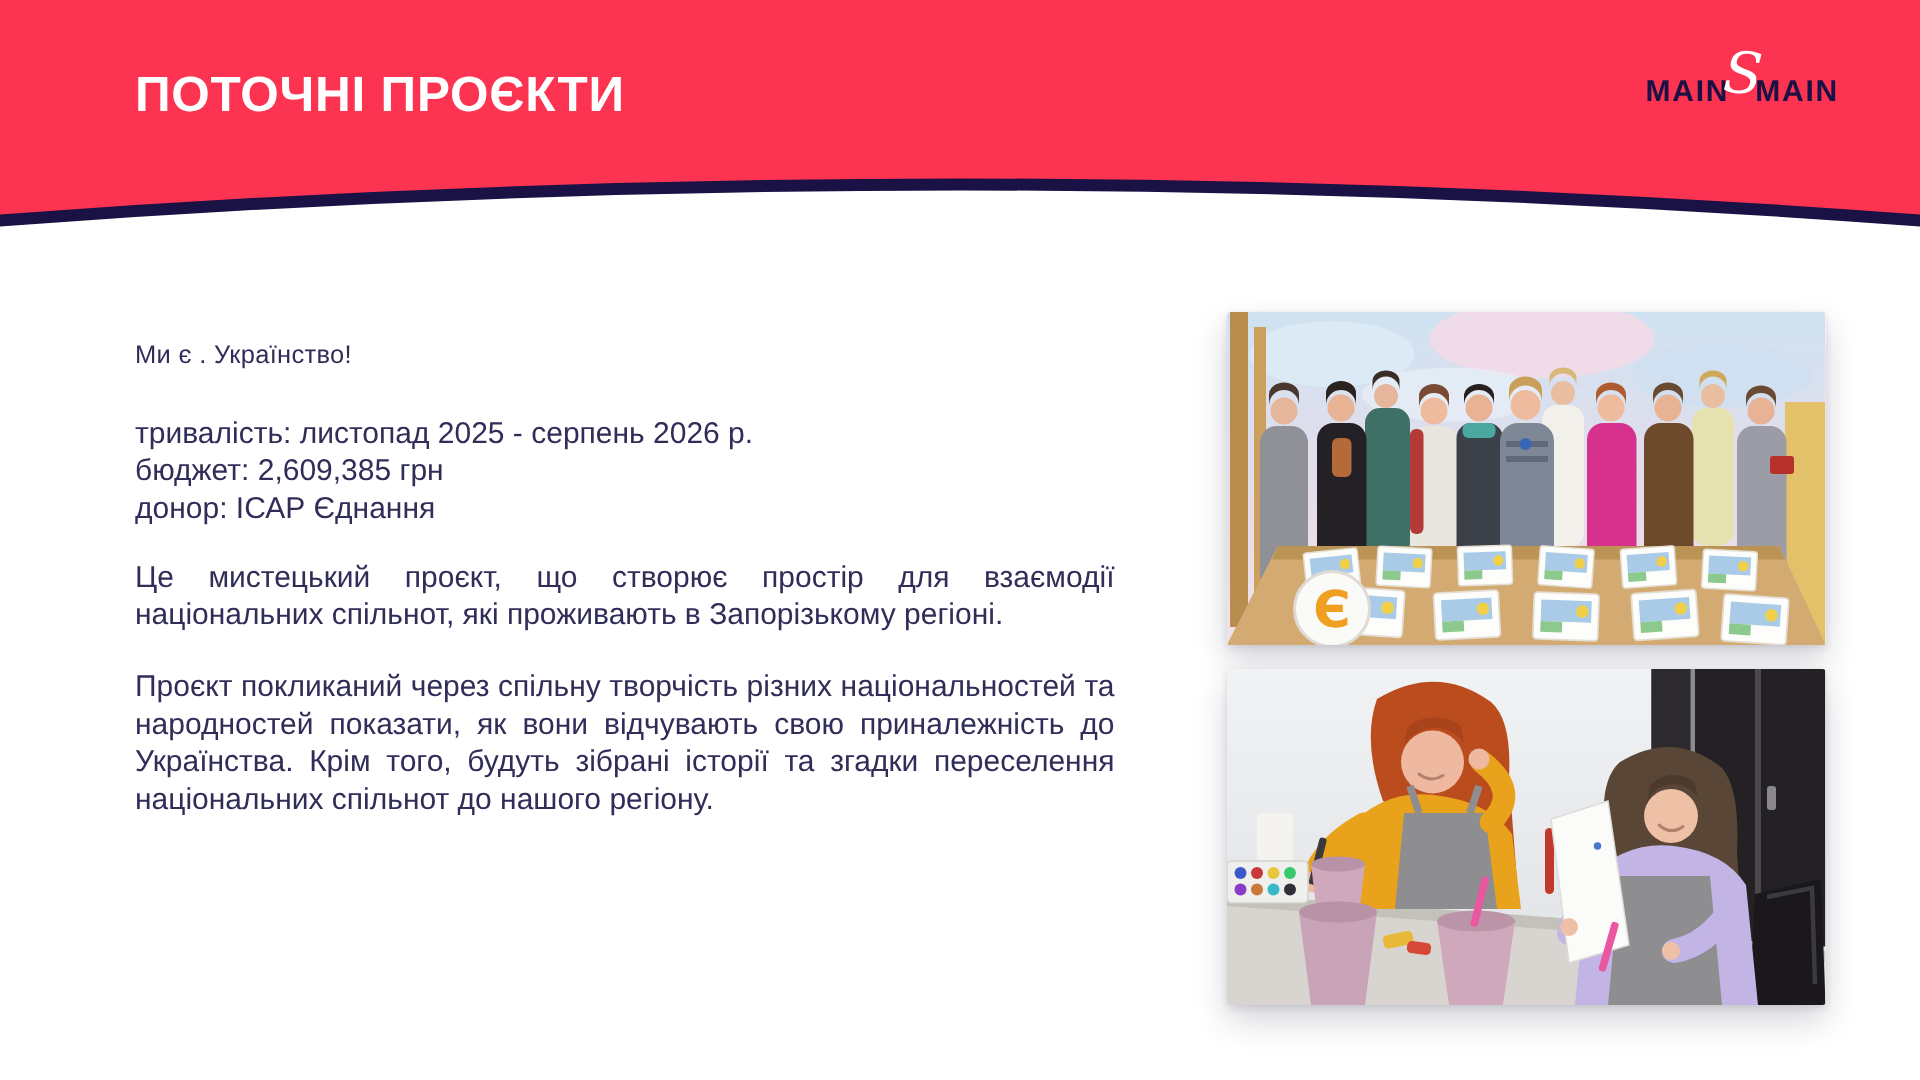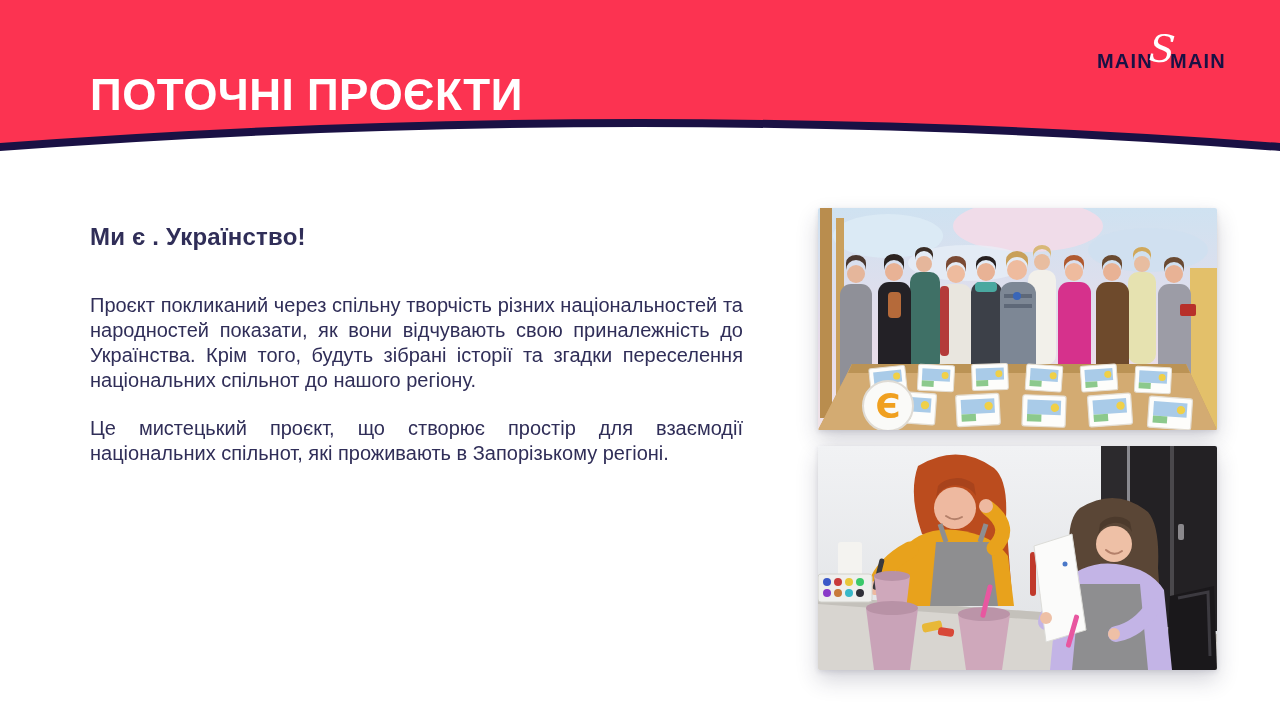--- a/index.html
+++ b/index.html
@@ -7,41 +7,41 @@
   body { font-family:"Liberation Sans","DejaVu Sans",sans-serif; }
   .slide {
     position:relative; width:1280px; height:720px;
     background:#ffffff; overflow:hidden;
   }
   
   .header { position:absolute; top:0; left:0; width:1280px; height:170px; }
   .header-bg { position:absolute; top:0; left:0; display:block; }
   .page-title {
     position:absolute; left:90px; top:44px;
-    font-size:44px; font-weight:800; letter-spacing:0.5px;
-    color:#ffffff; white-space:nowrap;margin-top:26px;
+    font-size:33px; font-weight:800; letter-spacing:0.5px;
+    color:#ffffff; white-space:nowrap;
   }
   .logo {
     position:absolute; right:54px; top:50px;
     display:flex; align-items:flex-start;
     color:#1A1144; font-weight:800; font-size:20px; letter-spacing:1.2px;
     white-space:nowrap;
   }
   .logo-s {
     display:inline-block; color:#ffffff;
     font-family:"DejaVu Serif","Liberation Serif",serif;
     font-style:italic; font-weight:400; font-size:38px; line-height:0;
     margin:0 -6px 0 -4px; transform:translateY(-1px) rotate(4deg);
   }
   
   .text-col {
     position:absolute; left:90px; top:224px; width:653px;
     color:#302E58; font-size:20px; line-height:25px;
   }
-  .project-title { font-size:24px; font-weight:700; margin-bottom:44px; letter-spacing:0.2px; }
+  .project-title { font-size:17px; font-weight:400; margin-bottom:28px; letter-spacing:0.2px; }
   .details p { margin:0; }
   .para { margin-top:21px; text-align:justify; }
   .para + .para { margin-top:23px; }
   
   .photo {
     position:absolute; left:818px; width:399px;
     background:#fff; border-radius:2px; overflow:hidden;
     box-shadow:0 10px 22px rgba(40,40,70,.20), 0 2px 5px rgba(40,40,70,.12);
   }
   .photo-top { top:208px; height:222px; }
@@ -61,22 +61,27 @@
     <h1 class="page-title">ПОТОЧНІ ПРОЄКТИ</h1>
     <div class="logo">
       <span>MAIN</span>
       <span class="logo-s">S</span>
       <span>MAIN</span>
     </div>
   </header>
 
   <main class="text-col">
     <h2 class="project-title">Ми є . Українство!</h2>
+    <div class="details">
+      <p>тривалість: листопад 2025 - серпень 2026 р.</p>
+      <p>бюджет: 2,609,385 грн</p>
+      <p>донор: ІСАР Єднання</p>
+    </div>
+    <p class="para">Це мистецький проєкт, що створює простір для взаємодії національних спільнот, які проживають в Запорізькому регіоні.</p>
     <p class="para">Проєкт покликаний через спільну творчість різних національностей та народностей показати, як вони відчувають свою приналежність до Українства. Крім того, будуть зібрані історії та згадки переселення національних спільнот до нашого регіону.</p>
-    <p class="para">Це мистецький проєкт, що створює простір для взаємодії національних спільнот, які проживають в Запорізькому регіоні.</p>
   </main>
 
   <figure class="photo photo-top">
     <svg viewBox="0 0 399 222" preserveAspectRatio="none" aria-hidden="true">
       <defs>
         <linearGradient id="mural" x1="0" y1="0" x2="0" y2="1">
           <stop offset="0" stop-color="#cfe2f1"></stop>
           <stop offset="0.6" stop-color="#e7dcea"></stop>
           <stop offset="1" stop-color="#f0e3e8"></stop>
         </linearGradient>

